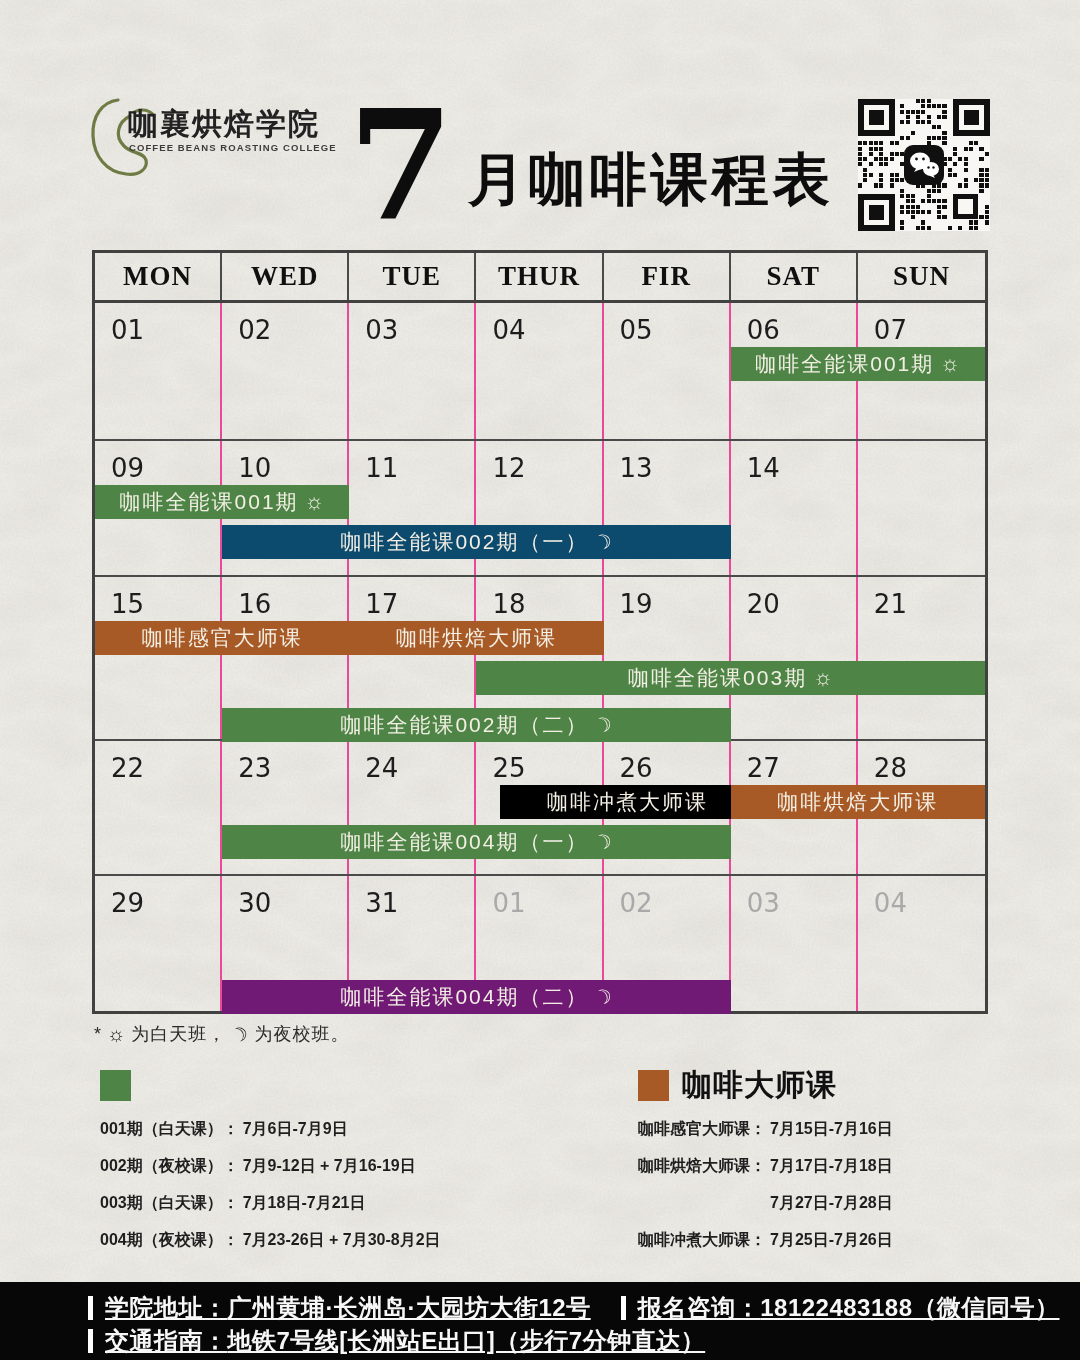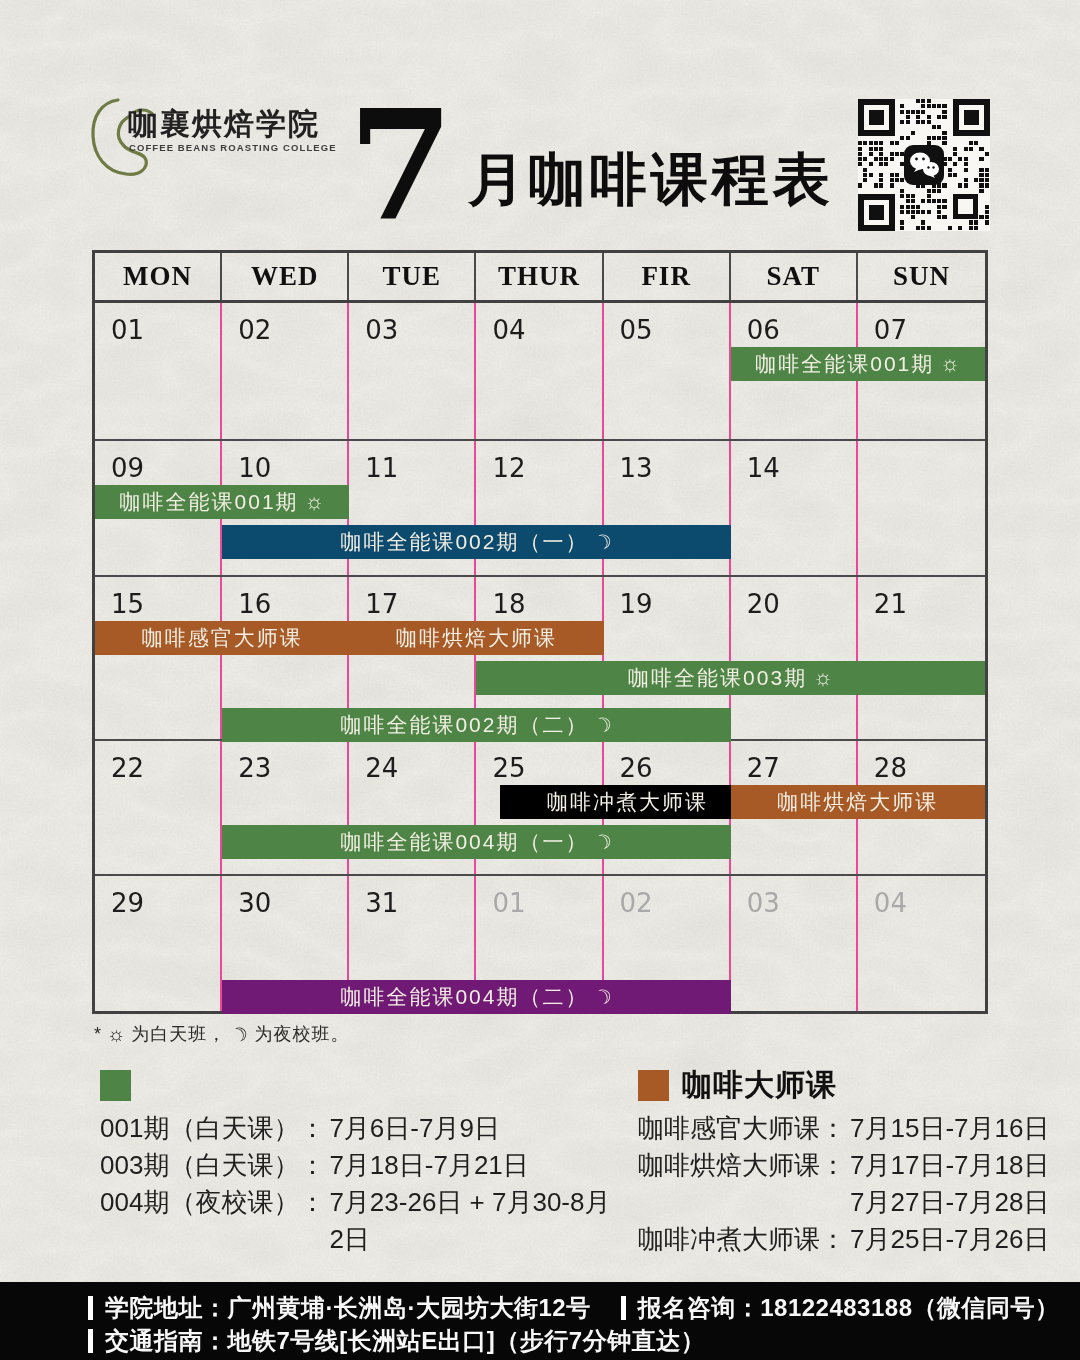--- a/index.html
+++ b/index.html
@@ -65,30 +65,30 @@
   .footnote .fn-icon{margin:0 5px;font-size:20px;color:#1c1c1c;}
   .footnote .fn-icon.moon{display:inline-block;transform:rotate(-22deg);font-size:19px;}
 
   
   .legend{top:1068px;}
   .legend-allround{left:100px;width:520px;}
   .legend-master{left:638px;width:420px;}
   .lg-head{display:flex;align-items:center;height:34px;margin-bottom:8px;}
   .lg-swatch{width:31px;height:31px;margin-right:13px;}
   .lg-title{font-size:30px;font-weight:700;color:#111;letter-spacing:1px;}
-  .lg-item{display:flex;font-size:26px;color:#1f1f1f;line-height:37px;}
+  .lg-item{display:flex;font-size:16px;color:#1f1f1f;line-height:37px;font-weight:bold;}
   .lg-label{white-space:pre;}
   .lg-dates{display:flex;flex-direction:column;margin-left:4px;}
 
   
   .footer{position:absolute;left:0;bottom:0;width:1080px;height:78px;background:#070707;z-index:3;
     box-sizing:border-box;padding:11px 0 0 88px;color:#f7f7f7;}
   .f-line{display:flex;align-items:center;height:30px;}
   .f-line + .f-line{margin-top:3px;}
-  .f-seg{display:flex;align-items:center;}
+  .f-seg{display:flex;align-items:center;text-decoration:underline;}
   .f-seg + .f-seg{margin-left:30px;}
   .f-marker{width:5px;height:24px;background:#ffffff;margin-right:12px;}
   .f-text{font-size:24px;font-weight:700;letter-spacing:0.5px;}
 </style>
 </head>
 <body>
 
 <svg id="texture" width="1080" height="1360">
   <filter id="grain">
       <feTurbulence type="fractalNoise" baseFrequency="0.5" numOctaves="2" seed="3"></feTurbulence>
@@ -478,20 +478,26 @@
     <div class="lg-swatch" id="sw-green" style="background: rgb(78, 133, 70);"></div>
   </div>
   <div id="lg-allround-items">
       <div class="lg-item">
         <div class="lg-label">001期（白天课）：</div>
         <div class="lg-dates">
           <div>7月6日-7月9日</div>
         </div>
       </div>
       <div class="lg-item">
+        <div class="lg-label">002期（夜校课）：</div>
+        <div class="lg-dates">
+          <div>7月9-12日 + 7月16-19日</div>
+        </div>
+      </div>
+      <div class="lg-item">
         <div class="lg-label">003期（白天课）：</div>
         <div class="lg-dates">
           <div>7月18日-7月21日</div>
         </div>
       </div>
       <div class="lg-item">
         <div class="lg-label">004期（夜校课）：</div>
         <div class="lg-dates">
           <div>7月23-26日 + 7月30-8月2日</div>
         </div>

